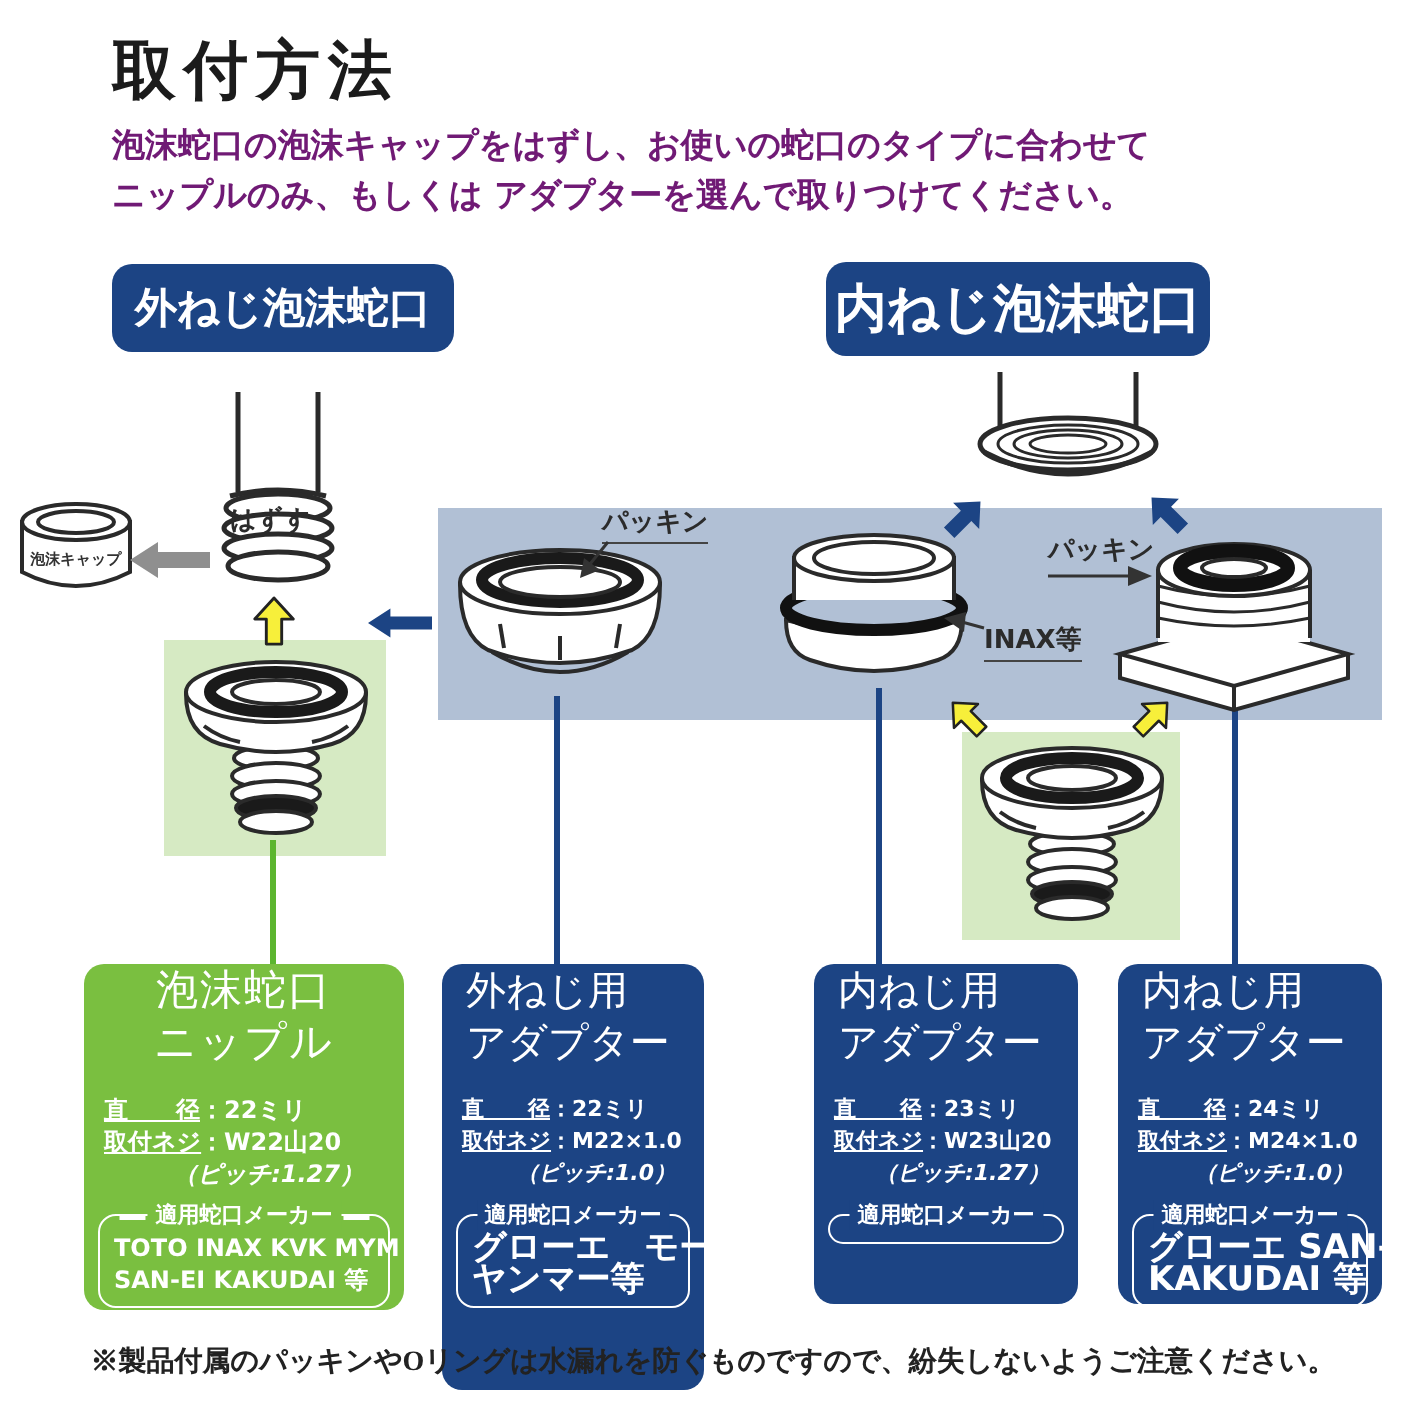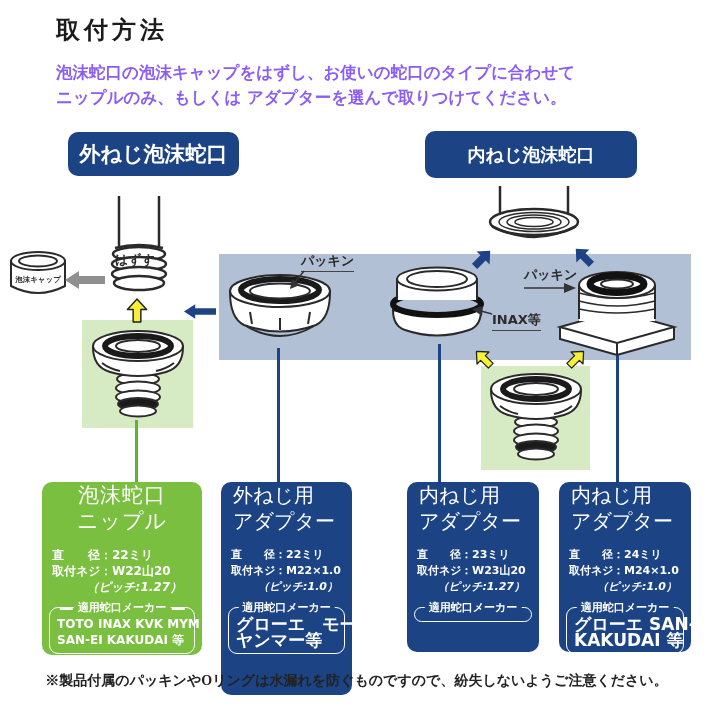--- a/index.html
+++ b/index.html
@@ -5,27 +5,27 @@
   :root{
     --navy:#1c4484; --green:#7abf40; --light-green:#d6eac3; --panel-blue:#b1c0d5;
     --line-green:#5cb52f; --arrow-yellow:#f7ef3a; --arrow-gray:#8f8f8f; --ink:#1f1f1f;
   }
   *{margin:0;padding:0;box-sizing:border-box;}
   html,body{background:#fff;}
   body{font-family:"DejaVu Sans","Liberation Sans",sans-serif;color:var(--ink);}
   .canvas{position:relative;width:713px;height:713px;background:#fff;overflow:hidden;}
   .abs{position:absolute;}
 
-  .page-title{left:56px;top:14px;font-size:24px;font-weight:bold;letter-spacing:4px;color:#1b1b1b;}
-  .intro{left:56px;top:60px;width:620px;font-size:16.5px;line-height:25px;font-weight:600;color:#8b5cf6;}
+  .page-title{left:56px;top:14px;font-size:32px;font-weight:bold;letter-spacing:4px;color:#1b1b1b;}
+  .intro{left:56px;top:60px;width:620px;font-size:16.5px;line-height:25px;font-weight:600;color:#701a75;}
 
   .hdr{background:var(--navy);color:#fff;font-weight:bold;border-radius:10px;
-       display:flex;align-items:center;justify-content:center;margin-left:12px;}
+       display:flex;align-items:center;justify-content:center;}
   .hdr-ext{left:56px;top:132px;width:171px;height:44px;font-size:21px;}
-  .hdr-int{left:413px;top:131px;width:212px;height:47px;font-size:18px;}
+  .hdr-int{left:413px;top:131px;width:192px;height:47px;font-size:26px;}
 
   .panel{left:219px;top:254px;width:472px;height:106px;background:var(--panel-blue);}
   .hl{background:var(--light-green);}
   .hl-left{left:82px;top:320px;width:111px;height:108px;}
   .hl-right{left:481px;top:366px;width:109px;height:104px;}
 
   .vline{width:3px;background:var(--navy);}
   .vline.green{background:var(--line-green);}
 
   svg.art{overflow:visible;}
@@ -40,21 +40,21 @@
 
   .pbox{border-radius:10px;color:#fff;}
   .pbox.greenbox{background:var(--green);}
   .pbox.navybox{background:var(--navy);}
   .pbox-title{font-weight:normal;padding-top:0;line-height:26px;}
   .greenbox .pbox-title{font-size:21px;text-align:center;letter-spacing:1px;}
   .navybox .pbox-title{font-size:20px;text-align:left;padding-left:12px;}
   .specs{margin-top:13px;padding:0 8px 0 10px;}
   .spec{display:flex;font-weight:bold;font-size:11px;line-height:16px;white-space:nowrap;}
   .greenbox .spec{font-size:12px;}
-  .spec-label{display:inline-block;width:4em;text-align:justify;text-align-last:justify;}
+  .spec-label{display:inline-block;width:4em;text-align:justify;text-align-last:justify;text-decoration:underline;}
   .pitch{font-weight:bold;font-size:11px;line-height:16px;text-align:right;padding-right:6px;white-space:nowrap;font-style:italic;}
   .greenbox .pitch{font-size:12px;padding-right:12px;}
   .maker{position:relative;margin:12px 7px 0 7px;border:1.5px solid #fff;border-radius:9px;
          padding:8px 6px 5px 7px;}
   .maker-legend{position:absolute;top:-8px;left:50%;transform:translateX(-50%);
         font-size:11px;font-weight:bold;white-space:nowrap;padding:0 4px;}
   .greenbox .maker-legend{background:var(--green);}
   .navybox .maker-legend{background:var(--navy);}
   .greenbox .maker-legend::before,.greenbox .maker-legend::after{
         content:"";position:absolute;top:8px;width:13px;border-top:2px solid #fff;}

